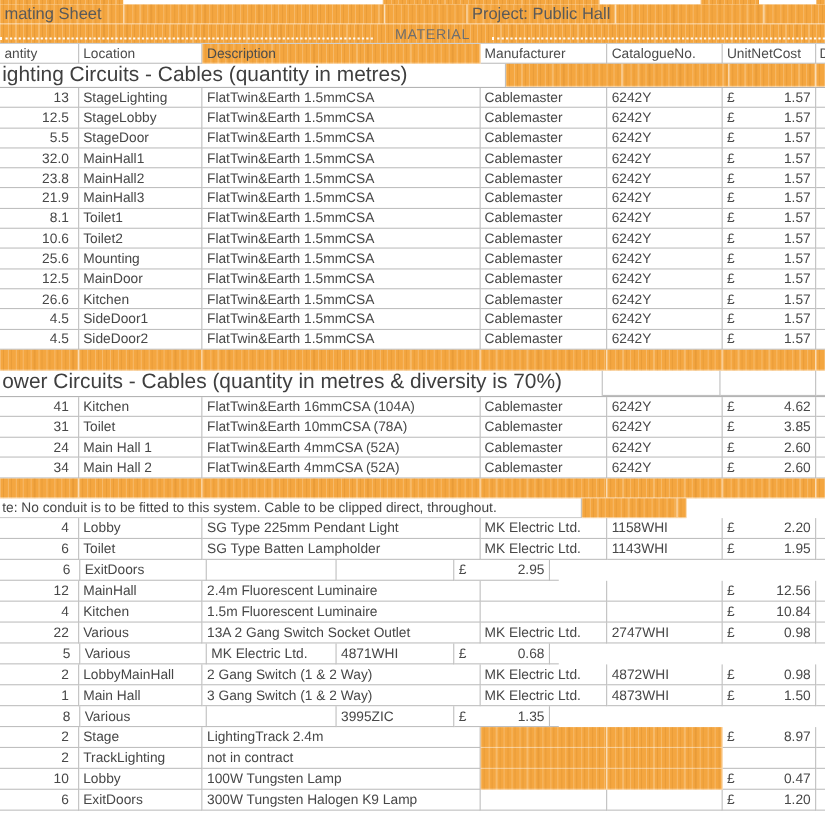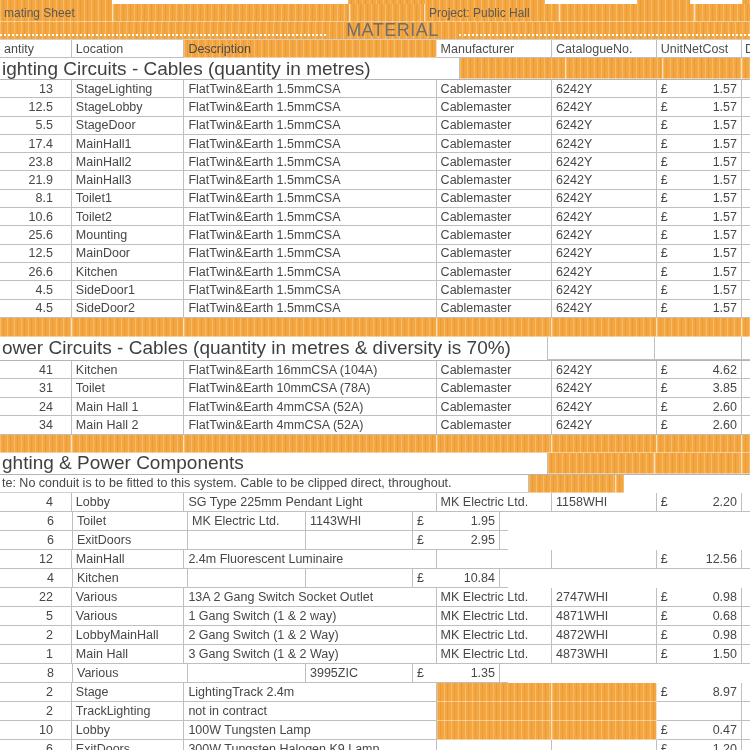--- a/index.html
+++ b/index.html
@@ -7,43 +7,43 @@
     position:relative;width:750px;height:750px;background:#ffffff;
     overflow:hidden;font-family:"Liberation Sans",sans-serif;color:#474747;
   }
   .row{display:flex;box-sizing:border-box;align-items:center;}
   .cell{
     box-sizing:border-box;height:100%;display:flex;align-items:center;
     border-right:1px solid #bfbfbf;border-bottom:1px solid #bfbfbf;
     padding:0 4px;white-space:nowrap;overflow:hidden;font-size:12.5px;
   }
   
-  .c-qty{width:73px;justify-content:flex-end;padding-right:18px;}
+  .c-qty{width:73px;justify-content:flex-end;padding-right:8px;}
   .c-loc{width:115px;}
   .c-desc{width:258px;}
   .c-man{width:118px;}
   .c-cat{width:107px;}
   .c-cost{width:87px;justify-content:space-between;}
   .c-d{width:8px;flex:0 0 8px;border-right:none;padding:0 0 0 3px;}
   
   .hl{
     background-color:#f4a640;
     background-image:repeating-linear-gradient(90deg,
       rgba(255,255,255,.22) 0 1px, rgba(255,255,255,0) 1px 3px,
       rgba(173,100,12,.16) 3px 4px, rgba(255,255,255,0) 4px 7px);
     border-right-color:rgba(255,255,255,.55);
     border-bottom-color:rgba(255,255,255,.45);
   }
   .strip{height:4px;display:flex;}
   .strip .seg{height:100%;}
   .title-row{height:18px;}
-  .title-row .cell{font-size:12px;color:#595959;}
+  .title-row .cell{font-size:15px;color:#595959;}
   .material-row{height:18px;}
   .material-row .dots{height:55%;border-bottom:2px dotted rgba(255,255,255,.95);}
-  .material-row .mat-label{font-size:18px;color:#6e6e6e;margin:0 20px;letter-spacing:.5px;}
+  .material-row .mat-label{font-size:13px;color:#6e6e6e;margin:0 20px;letter-spacing:.5px;}
   .header-row{height:18px;}
   .header-row .cell{color:#4c4c4c;}
   .s-title{border-bottom:1px solid #b4b4b4;}
   .s-title .merge{
     box-sizing:border-box;height:100%;display:flex;align-items:center;
     font-size:19px;color:#3f3f3f;padding:0 2px;white-space:nowrap;overflow:visible;
     border-right:1px solid #bfbfbf;
   }
   .t0{height:22px;} .t1{height:24px;} .t2{height:22px;}
   .note-row{height:18px;}
@@ -136,21 +136,21 @@
         <div class="cell c-desc">FlatTwin&amp;Earth 1.5mmCSA</div>
         <div class="cell c-man">Cablemaster</div>
         <div class="cell c-cat">6242Y</div>
         <div class="cell c-cost">
           <span class="pound">£</span>
           <span class="amount">1.57</span>
         </div>
         <div class="cell c-d"></div>
       </div>
       <div class="row sec-0">
-        <div class="cell c-qty">17.4</div>
+        <div class="cell c-qty">32.0</div>
         <div class="cell c-loc">MainHall1</div>
         <div class="cell c-desc">FlatTwin&amp;Earth 1.5mmCSA</div>
         <div class="cell c-man">Cablemaster</div>
         <div class="cell c-cat">6242Y</div>
         <div class="cell c-cost">
           <span class="pound">£</span>
           <span class="amount">1.57</span>
         </div>
         <div class="cell c-d"></div>
       </div>
@@ -327,46 +327,41 @@
       </div>
       <div class="row band1">
         <div class="cell hl c-qty"></div>
         <div class="cell hl c-loc"></div>
         <div class="cell hl c-desc"></div>
         <div class="cell hl c-man"></div>
         <div class="cell hl c-cat"></div>
         <div class="cell hl c-cost"></div>
         <div class="cell hl c-d"></div>
       </div>
-      <div class="row s-title t2">
-        <div class="merge" style="width: 548px;">ghting &amp; Power Components</div>
-        <div class="cell hl" style="width: 107px;"></div>
-        <div class="cell hl" style="width: 87px;"></div>
-        <div class="cell hl" style="width: 8px; flex: 0 0 8px; border-right: none;"></div>
-      </div>
       <div class="row note-row">
         <div class="merge" style="width: 529px;">te: No conduit is to be fitted to this system. Cable to be clipped direct, throughout.</div>
         <div class="cell hl c-cost"></div>
         <div class="cell hl c-d"></div>
       </div>
       <div class="row sec-2">
         <div class="cell c-qty">4</div>
         <div class="cell c-loc">Lobby</div>
         <div class="cell c-desc">SG Type 225mm Pendant Light</div>
         <div class="cell c-man">MK Electric Ltd.</div>
         <div class="cell c-cat">1158WHI</div>
         <div class="cell c-cost">
           <span class="pound">£</span>
           <span class="amount">2.20</span>
         </div>
         <div class="cell c-d"></div>
       </div>
       <div class="row sec-2">
         <div class="cell c-qty">6</div>
         <div class="cell c-loc">Toilet</div>
+        <div class="cell c-desc">SG Type Batten Lampholder</div>
         <div class="cell c-man">MK Electric Ltd.</div>
         <div class="cell c-cat">1143WHI</div>
         <div class="cell c-cost">
           <span class="pound">£</span>
           <span class="amount">1.95</span>
         </div>
         <div class="cell c-d"></div>
       </div>
       <div class="row sec-2">
         <div class="cell c-qty">6</div>
@@ -387,20 +382,21 @@
         <div class="cell c-cat"></div>
         <div class="cell c-cost">
           <span class="pound">£</span>
           <span class="amount">12.56</span>
         </div>
         <div class="cell c-d"></div>
       </div>
       <div class="row sec-2">
         <div class="cell c-qty">4</div>
         <div class="cell c-loc">Kitchen</div>
+        <div class="cell c-desc">1.5m Fluorescent Luminaire</div>
         <div class="cell c-man"></div>
         <div class="cell c-cat"></div>
         <div class="cell c-cost">
           <span class="pound">£</span>
           <span class="amount">10.84</span>
         </div>
         <div class="cell c-d"></div>
       </div>
       <div class="row sec-2">
         <div class="cell c-qty">22</div>
@@ -410,21 +406,20 @@
         <div class="cell c-cat">2747WHI</div>
         <div class="cell c-cost">
           <span class="pound">£</span>
           <span class="amount">0.98</span>
         </div>
         <div class="cell c-d"></div>
       </div>
       <div class="row sec-2">
         <div class="cell c-qty">5</div>
         <div class="cell c-loc">Various</div>
-        <div class="cell c-desc">1 Gang Switch (1 &amp; 2 way)</div>
         <div class="cell c-man">MK Electric Ltd.</div>
         <div class="cell c-cat">4871WHI</div>
         <div class="cell c-cost">
           <span class="pound">£</span>
           <span class="amount">0.68</span>
         </div>
         <div class="cell c-d"></div>
       </div>
       <div class="row sec-2">
         <div class="cell c-qty">2</div>

